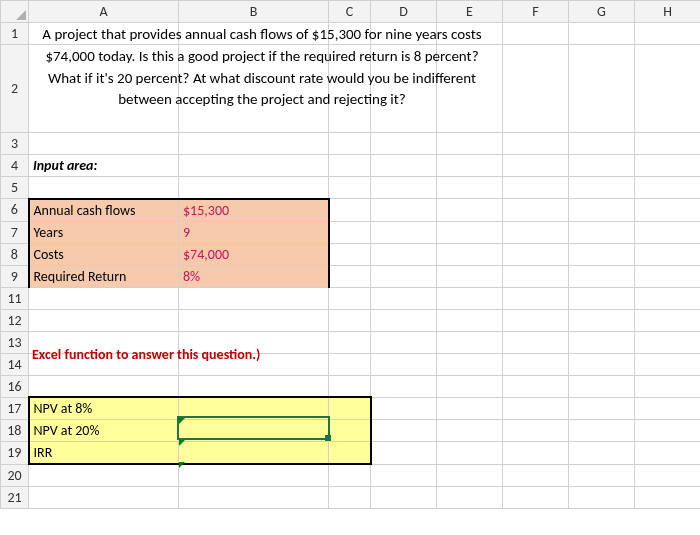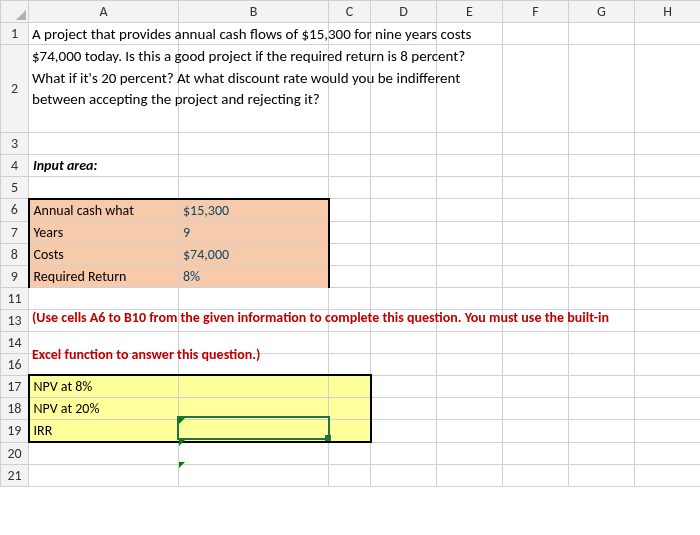--- a/index.html
+++ b/index.html
@@ -88,26 +88,27 @@
   
   .problem {
     position: absolute;
     left: 32px;
     top: 24px;
     width: 460px;
     font-size: 15px;
     line-height: 1.45;
     white-space: normal;
     pointer-events: none;
+    text-align: center;
   }
 
   .italic { font-style: italic; font-weight: bold; }
   .redbold { color: #c00000; font-weight: bold; }
   .right { text-align: right; }
-  .blueval { color: #0c4a6e; }
+  .blueval { color: #be185d; }
 
   
   .orange { background: #f7caac !important; }
   
   .yellow { background: #ffff9c !important; margin-left: 25px; }
 
   
   .bt { border-top: 2px solid #000 !important; }
   .bb { border-bottom: 2px solid #000 !important; }
   .bl { border-left: 2px solid #000 !important; }
@@ -236,21 +237,21 @@
           <td></td>
           <td></td>
           <td></td>
           <td></td>
           <td></td>
           <td></td>
         </tr>
 
   <tr>
           <th class="rowhdr">6</th>
-    <td class="orange bt bl">Annual cash what</td>
+    <td class="orange bt bl">Annual cash flows</td>
     <td class="orange bt br right blueval">$15,300</td>
     <td></td>
           <td></td>
           <td></td>
           <td></td>
           <td></td>
           <td></td>
         </tr>
 
   <tr>
@@ -295,20 +296,31 @@
     <td></td>
           <td></td>
           <td></td>
           <td></td>
           <td></td>
           <td></td>
           <td></td>
           <td></td>
         </tr>
 
+  <tr>
+          <th class="rowhdr">12</th>
+    <td class="redbold"></td>
+          <td></td>
+          <td></td>
+          <td></td>
+          <td></td>
+          <td></td>
+          <td></td>
+          <td></td>
+        </tr>
 
   <tr>
           <th class="rowhdr">13</th>
     <td class="redbold"></td>
           <td></td>
           <td></td>
           <td></td>
           <td></td>
           <td></td>
           <td></td>
@@ -397,21 +409,20 @@
           <td></td>
           <td></td>
           <td></td>
           <td></td>
         </tr>
 </tbody>
     </table>
 
 <div class="problem">A project that provides annual cash flows of $15,300 for nine years costs $74,000 today. Is this a good project if the required return is 8 percent? What if it's 20 percent? At what discount rate would you be indifferent between accepting the project and rejecting it?</div>
 
-<div class="red-overflow" style="top:307px;">(Use cells A6 to B10 from the given information to complete this question. You must use the built-in</div>
 <div class="red-overflow" style="top:344px;">Excel function to answer this question.)</div>
 
 <div class="gtri" style="left:179px; top:418px;"></div>
 <div class="gtri" style="left:179px; top:440px;"></div>
 <div class="gtri" style="left:179px; top:462px;"></div>
 
 <div class="activecell" style="left:177px; top:416px; width:153px; height:24px;">
   <div class="handle"></div>
 </div>
 

